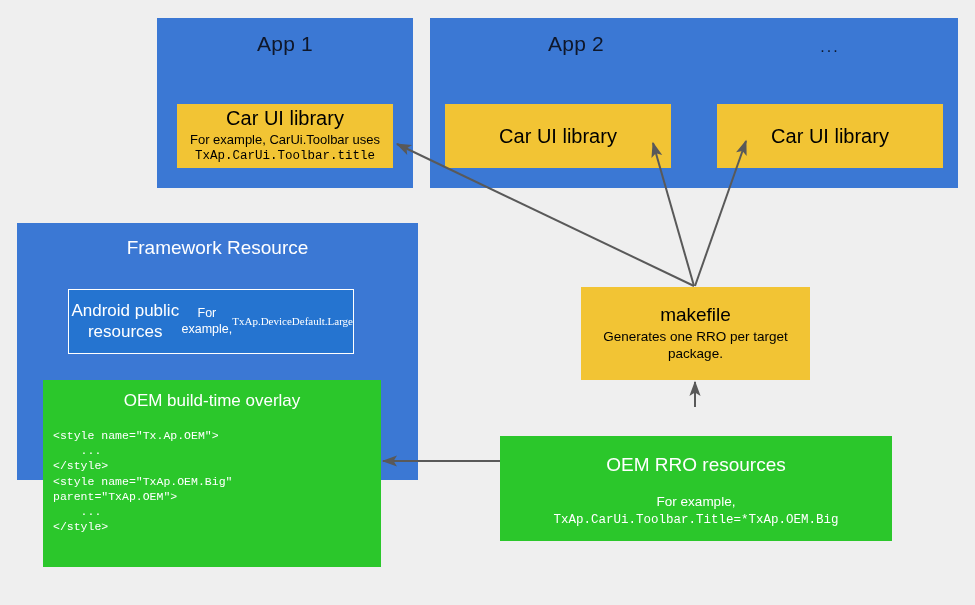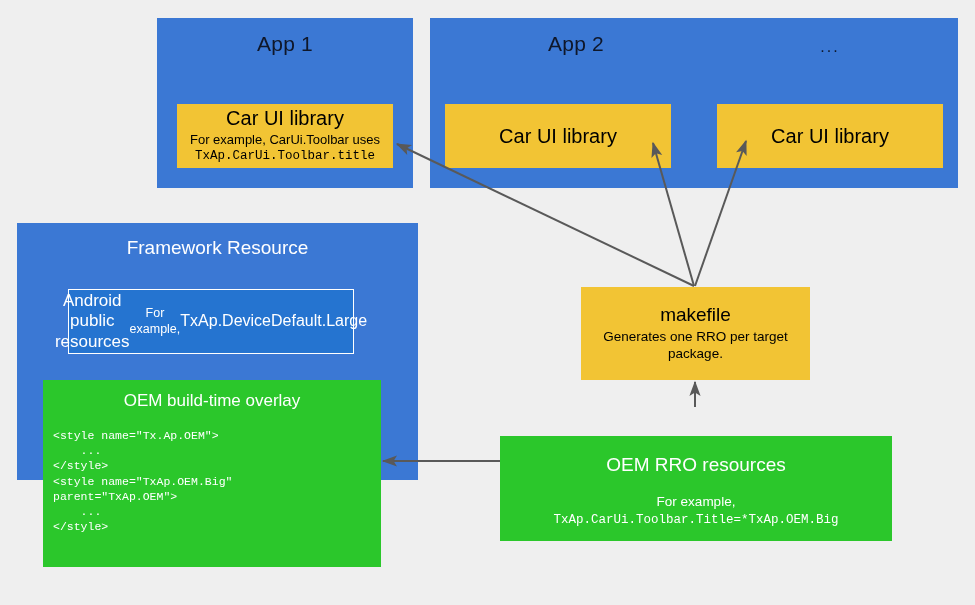--- a/index.html
+++ b/index.html
@@ -57,22 +57,22 @@
     background:#2574d0;
     border:1.5px solid #ffffff;
     color:#ffffff;
     display:flex;flex-direction:row;
     align-items:center;justify-content:center;
     text-align:center;
   }
   .android-res .t1{font-size:17px;line-height:1.2;}
   .android-res .t2{font-size:12.5px;line-height:1.25;margin-top:1px;}
   .android-res .t3{
-    font-family:Liberation Sans, sans-serif;
-    font-size:16px;line-height:1.3;
+    font-family:Liberation Serif, serif;
+    font-size:11px;line-height:1.3;
   }
 
   .overlay{
     background:#2bc72b;
     color:#ffffff;
   }
   .overlay-title{
     position:absolute;left:0;right:0;top:11px;
     text-align:center;font-size:17px;color:#fff;
   }

